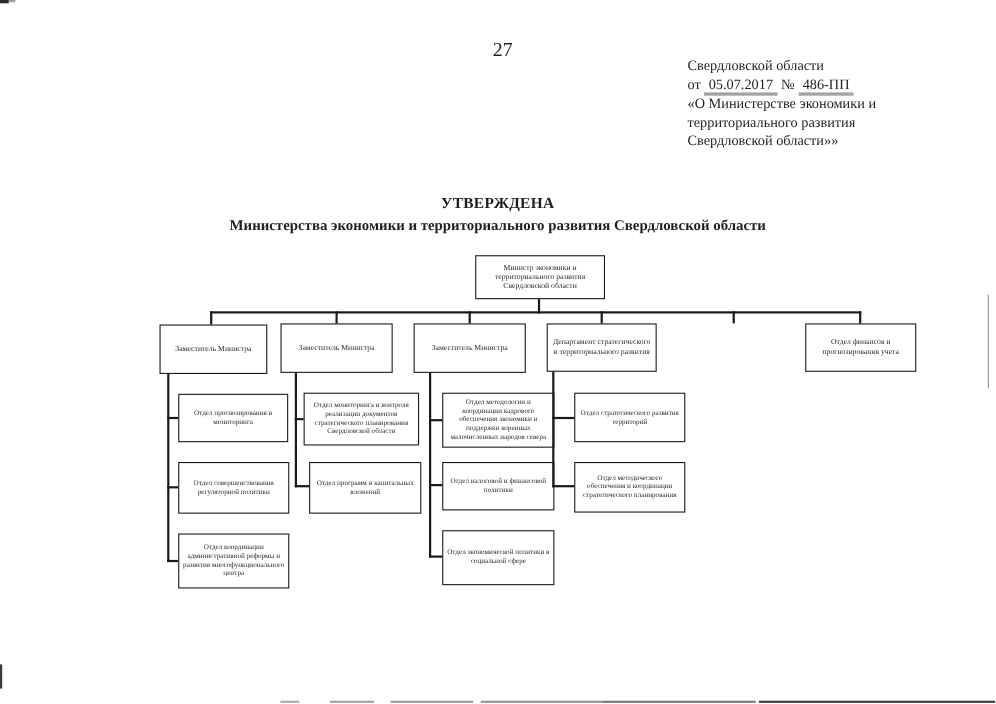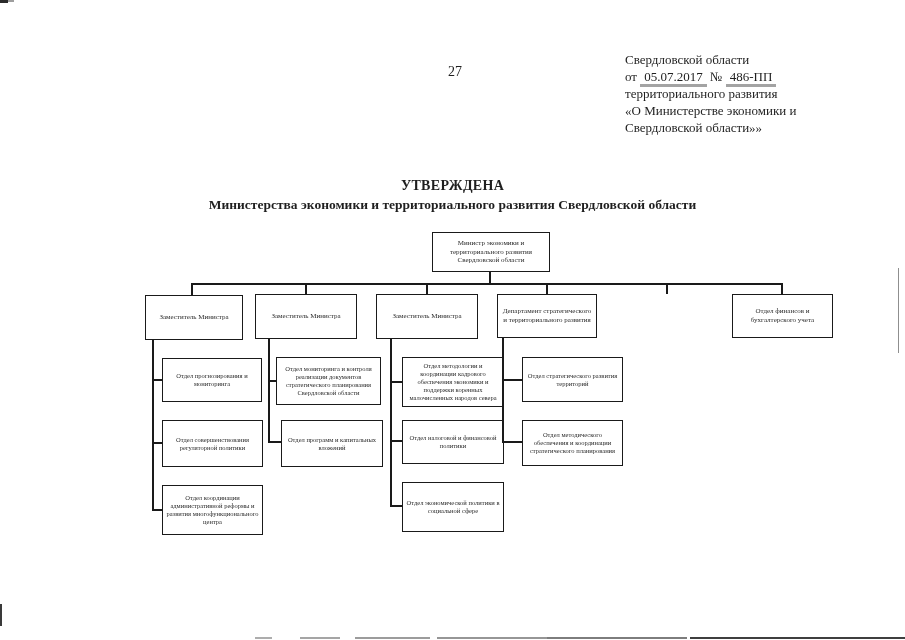--- a/index.html
+++ b/index.html
@@ -1,21 +1,21 @@
 <!DOCTYPE html>
 <html><head>
 <meta charset="utf-8">
 <style>
   html,body{margin:0;padding:0;background:#ffffff;}
   .page{
     position:relative;width:905px;height:640px;background:#ffffff;overflow:hidden;
     font-family:"Liberation Serif", serif;color:#1f1f1f;
   }
   
-  .page-number{position:absolute;left:448px;top:35px;font-size:14px;margin-top:29px;}
+  .page-number{position:absolute;left:448px;top:35px;font-size:18px;}
   .approval{position:absolute;left:625px;top:51px;width:250px;font-size:13px;line-height:17px;}
   .approval .u{border-bottom:3px solid #a3a3a3;padding:0 4px;}
   .doc-title{position:absolute;left:0;top:178px;width:905px;text-align:center;font-size:14px;font-weight:bold;letter-spacing:0.3px;}
   .doc-subtitle{position:absolute;left:0;top:197px;width:905px;text-align:center;font-size:13.5px;font-weight:bold;}
   
   .obox{
     position:absolute;border:1.5px solid #1a1a1a;background:#ffffff;box-sizing:border-box;
     display:flex;align-items:center;justify-content:center;text-align:center;
     font-size:7px;font-weight:normal;line-height:1.25;color:#2b2b2b;padding:1px 2px;
   }
@@ -30,35 +30,35 @@
 <div class="page">
 
   <div class="artifact" style="left:0;top:0;width:8px;height:3px;background:#2a2a2a;"></div>
   <div class="artifact" style="left:8px;top:0;width:6px;height:2px;background:#9e9e9e;"></div>
 
   <div class="page-number">27</div>
 
   <div class="approval">
     <div>Свердловской области</div>
     <div><span>от</span> <span class="u">05.07.2017</span> <span>№</span> <span class="u">486-ПП</span></div>
+    <div>«О Министерстве экономики и</div>
     <div>территориального развития</div>
-    <div>«О Министерстве экономики и</div>
     <div>Свердловской области»»</div>
   </div>
 
   <div class="doc-title">УТВЕРЖДЕНА</div>
   <div class="doc-subtitle">Министерства экономики и территориального развития Свердловской области</div>
 
   <div class="obox" style="left:432px;top:232px;width:118px;height:40px;">Министр экономики и территориального развития Свердловской области</div>
 
   <div class="obox" style="left:145px;top:295px;width:98px;height:45px;">Заместитель Министра</div>
   <div class="obox" style="left:255px;top:294px;width:102px;height:45px;">Заместитель Министра</div>
   <div class="obox" style="left:376px;top:294px;width:102px;height:45px;">Заместитель Министра</div>
   <div class="obox" style="left:497px;top:294px;width:100px;height:44px;">Департамент стратегического и территориального развития</div>
-  <div class="obox" style="left:732px;top:294px;width:101px;height:44px;">Отдел финансов и бухгалтерского учета</div>
+  <div class="obox" style="left:732px;top:294px;width:101px;height:44px;">Отдел финансов и прогнозирования учета</div>
 
   <div class="obox small" style="left:162px;top:358px;width:100px;height:44px;">Отдел прогнозирования и мониторинга</div>
   <div class="obox small" style="left:162px;top:420px;width:101px;height:47px;">Отдел совершенствования регуляторной политики</div>
   <div class="obox small" style="left:162px;top:485px;width:101px;height:50px;">Отдел координации административной реформы и развития многофункционального центра</div>
 
   <div class="obox small" style="left:276px;top:357px;width:105px;height:48px;">Отдел мониторинга и контроля реализации документов стратегического планирования Свердловской области</div>
   <div class="obox small" style="left:281px;top:420px;width:102px;height:47px;">Отдел программ и капитальных вложений</div>
 
   <div class="obox small" style="left:402px;top:357px;width:102px;height:50px;">Отдел методологии и координации кадрового обеспечения экономики и поддержки коренных малочисленных народов севера</div>
   <div class="obox small" style="left:402px;top:420px;width:102px;height:44px;">Отдел налоговой и финансовой политики</div>

